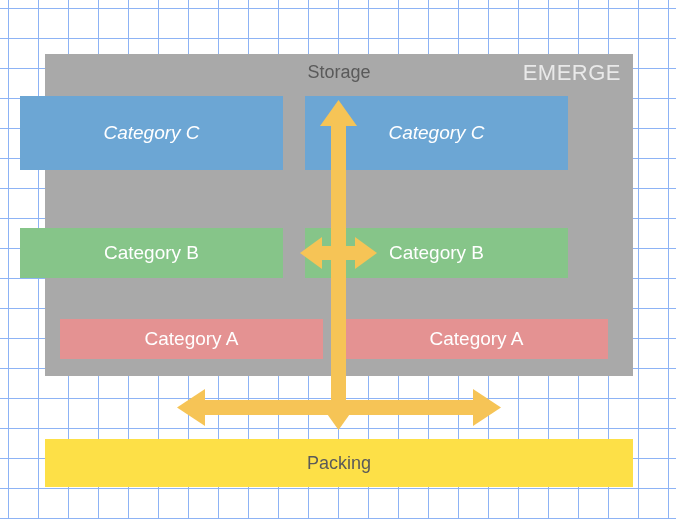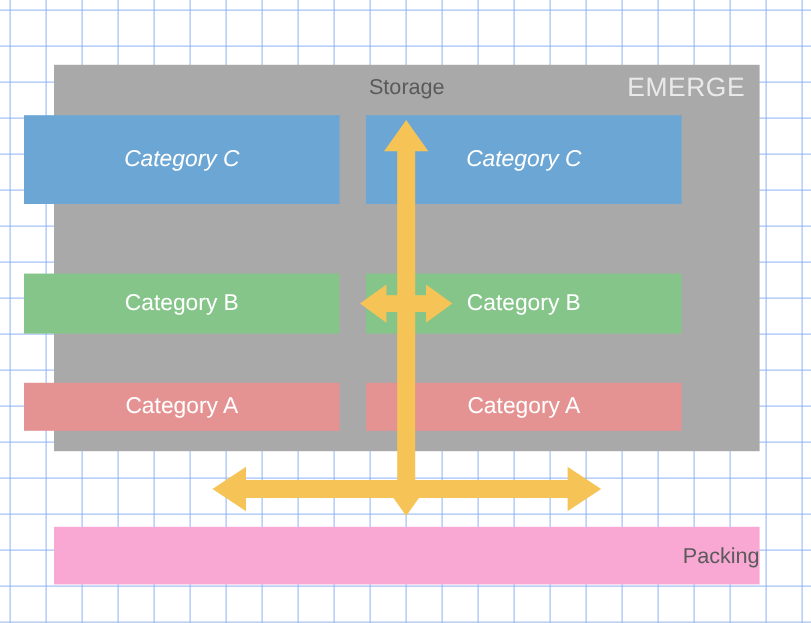--- a/index.html
+++ b/index.html
@@ -60,31 +60,31 @@
       color: #fff;
       font-size: 19px;
     }
     .cat-c { background: #6ca6d4; height: 74px; font-style: italic; }
     .cat-b { background: #86c589; height: 50px; }
     .cat-a { background: #e49292; height: 40px; }
     .left-col { left: 20px; width: 263px; }
     .right-col { left: 305px; width: 263px; }
     .row-c { top: 96px; }
     .row-b { top: 228px; }
-    .row-a { top: 319px; }
+    .row-a { top: 319px; margin-left: 40px; }
     .packing-box {
       position: absolute;
       left: 45px;
       top: 439px;
       width: 588px;
       height: 48px;
-      background: #f9a8d4;
+      background: #fde047;
       display: flex;
       align-items: center;
-      justify-content: flex-end;
+      justify-content: center;
       color: #5a5a5a;
       font-size: 18px;
     }
     .arrow-svg {
       position: absolute;
       left: 0;
       top: 0;
       pointer-events: none;
     }
   </style>

